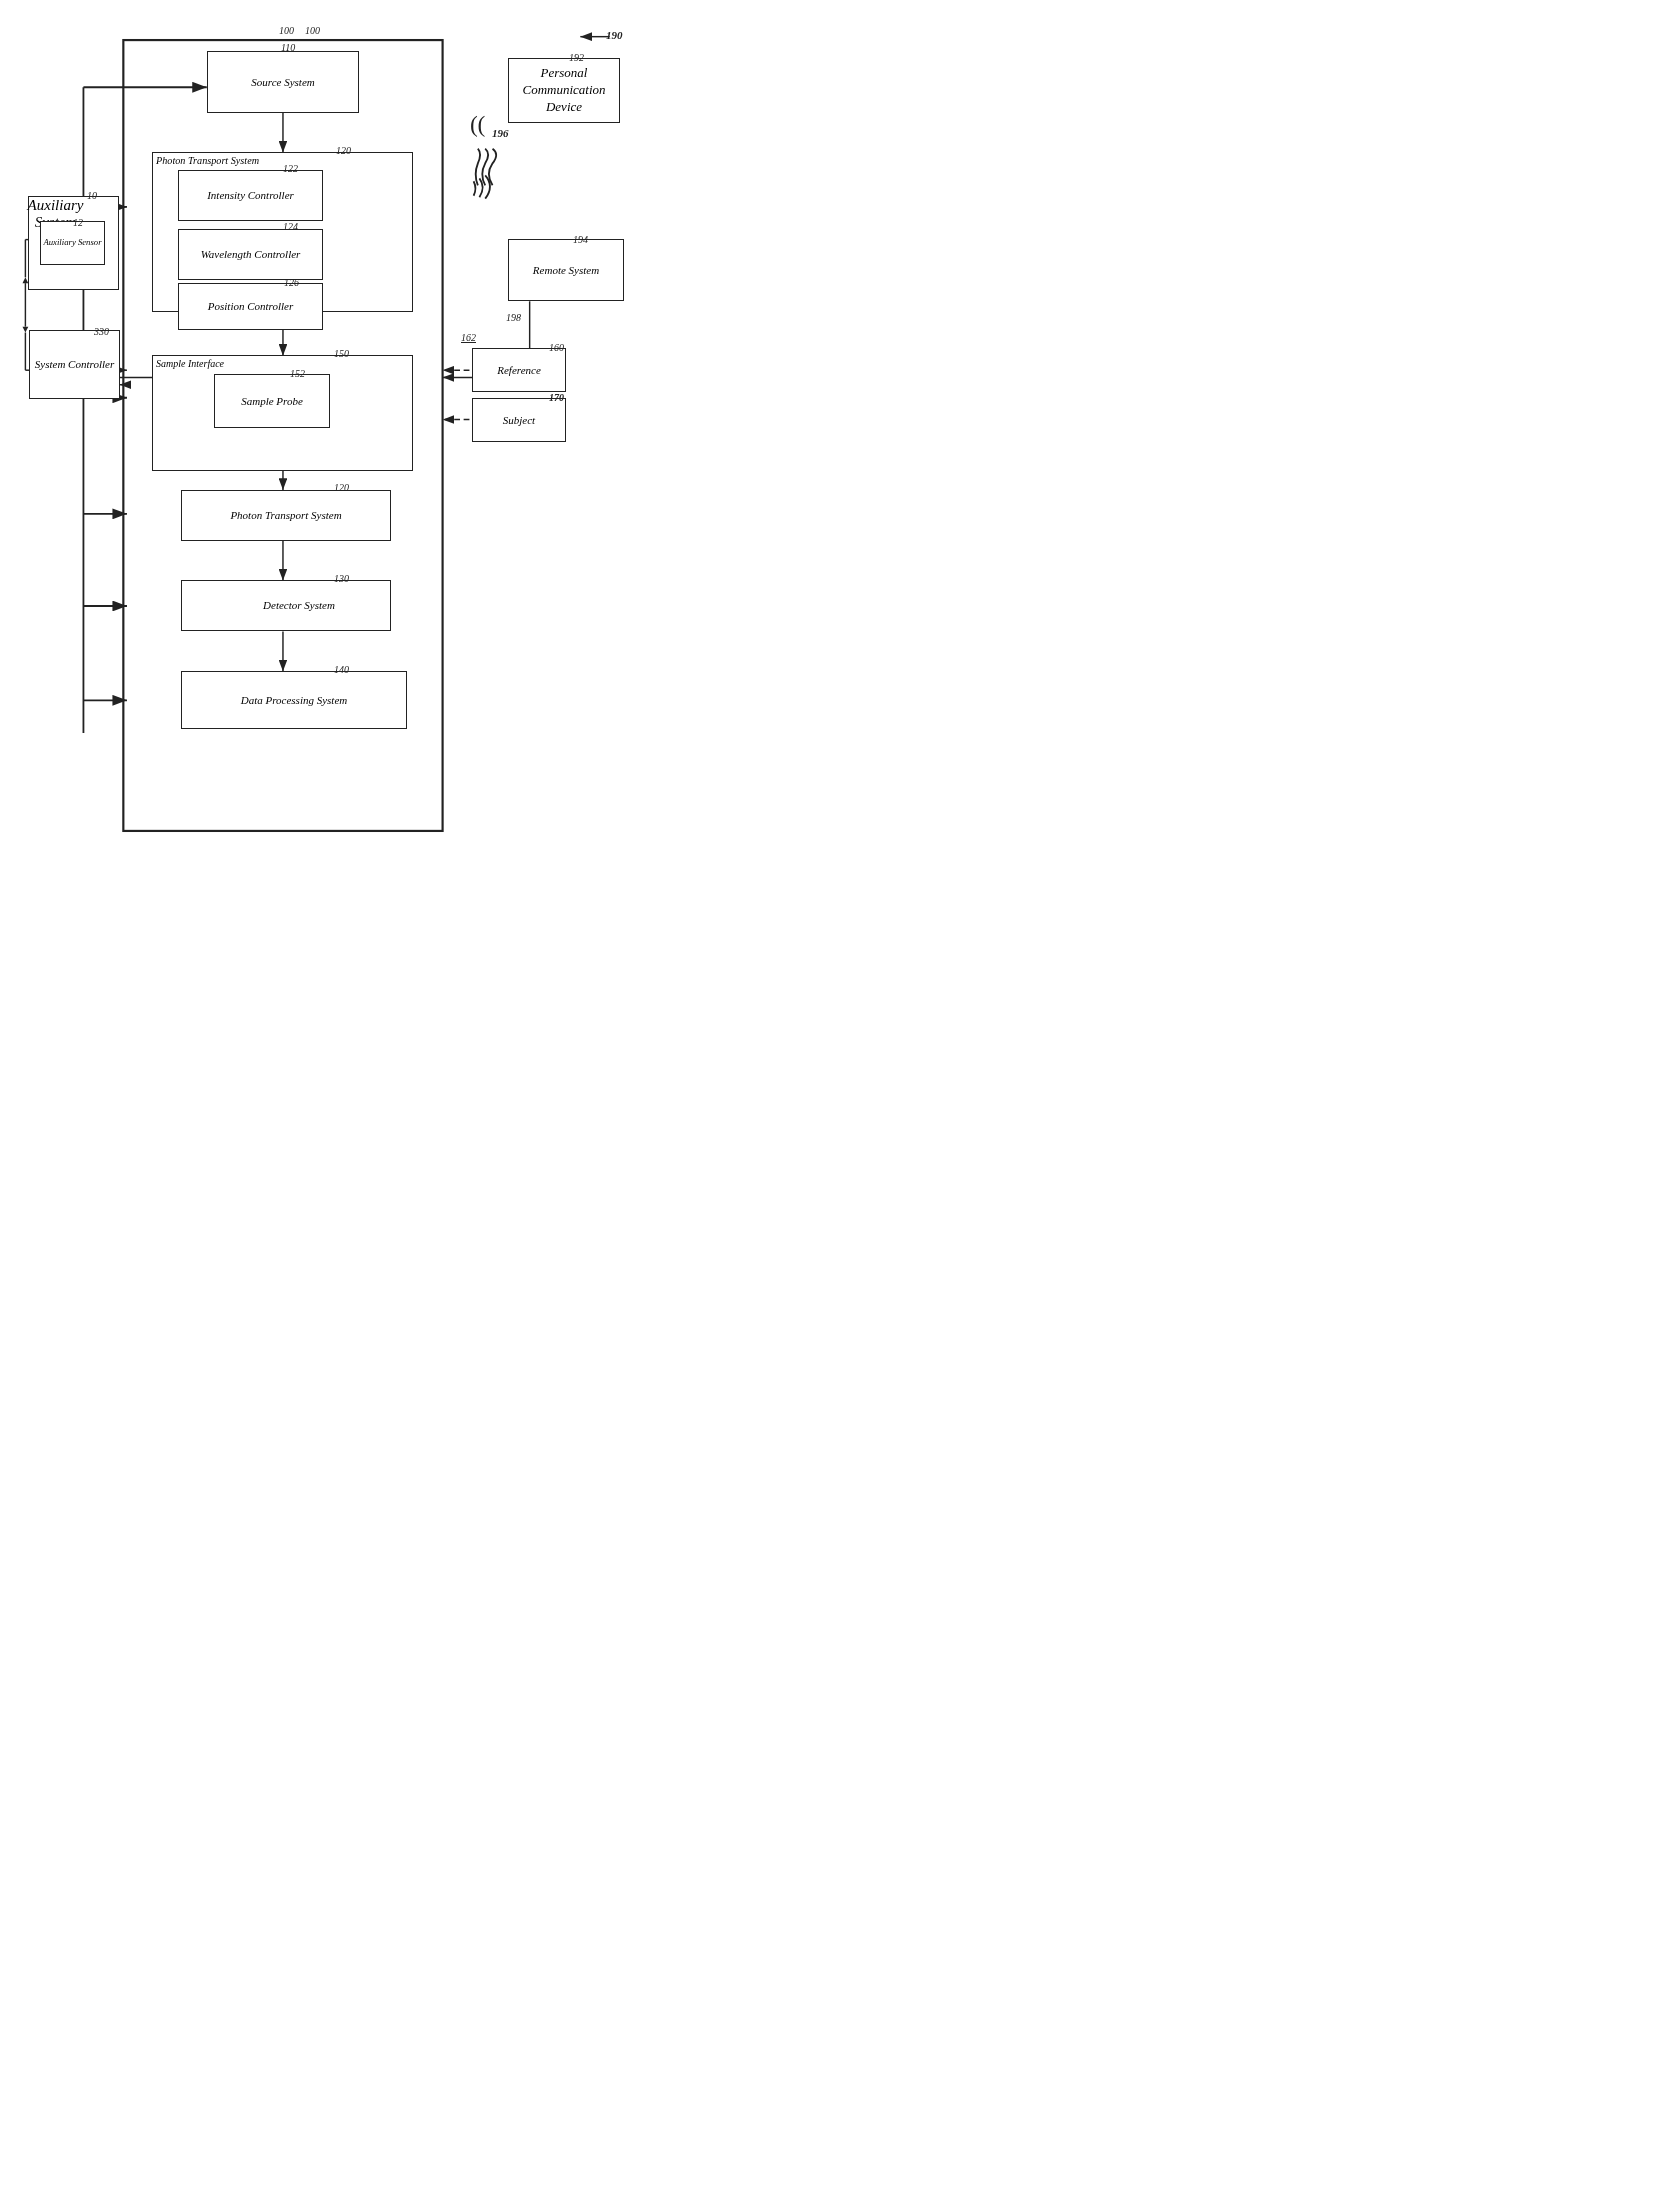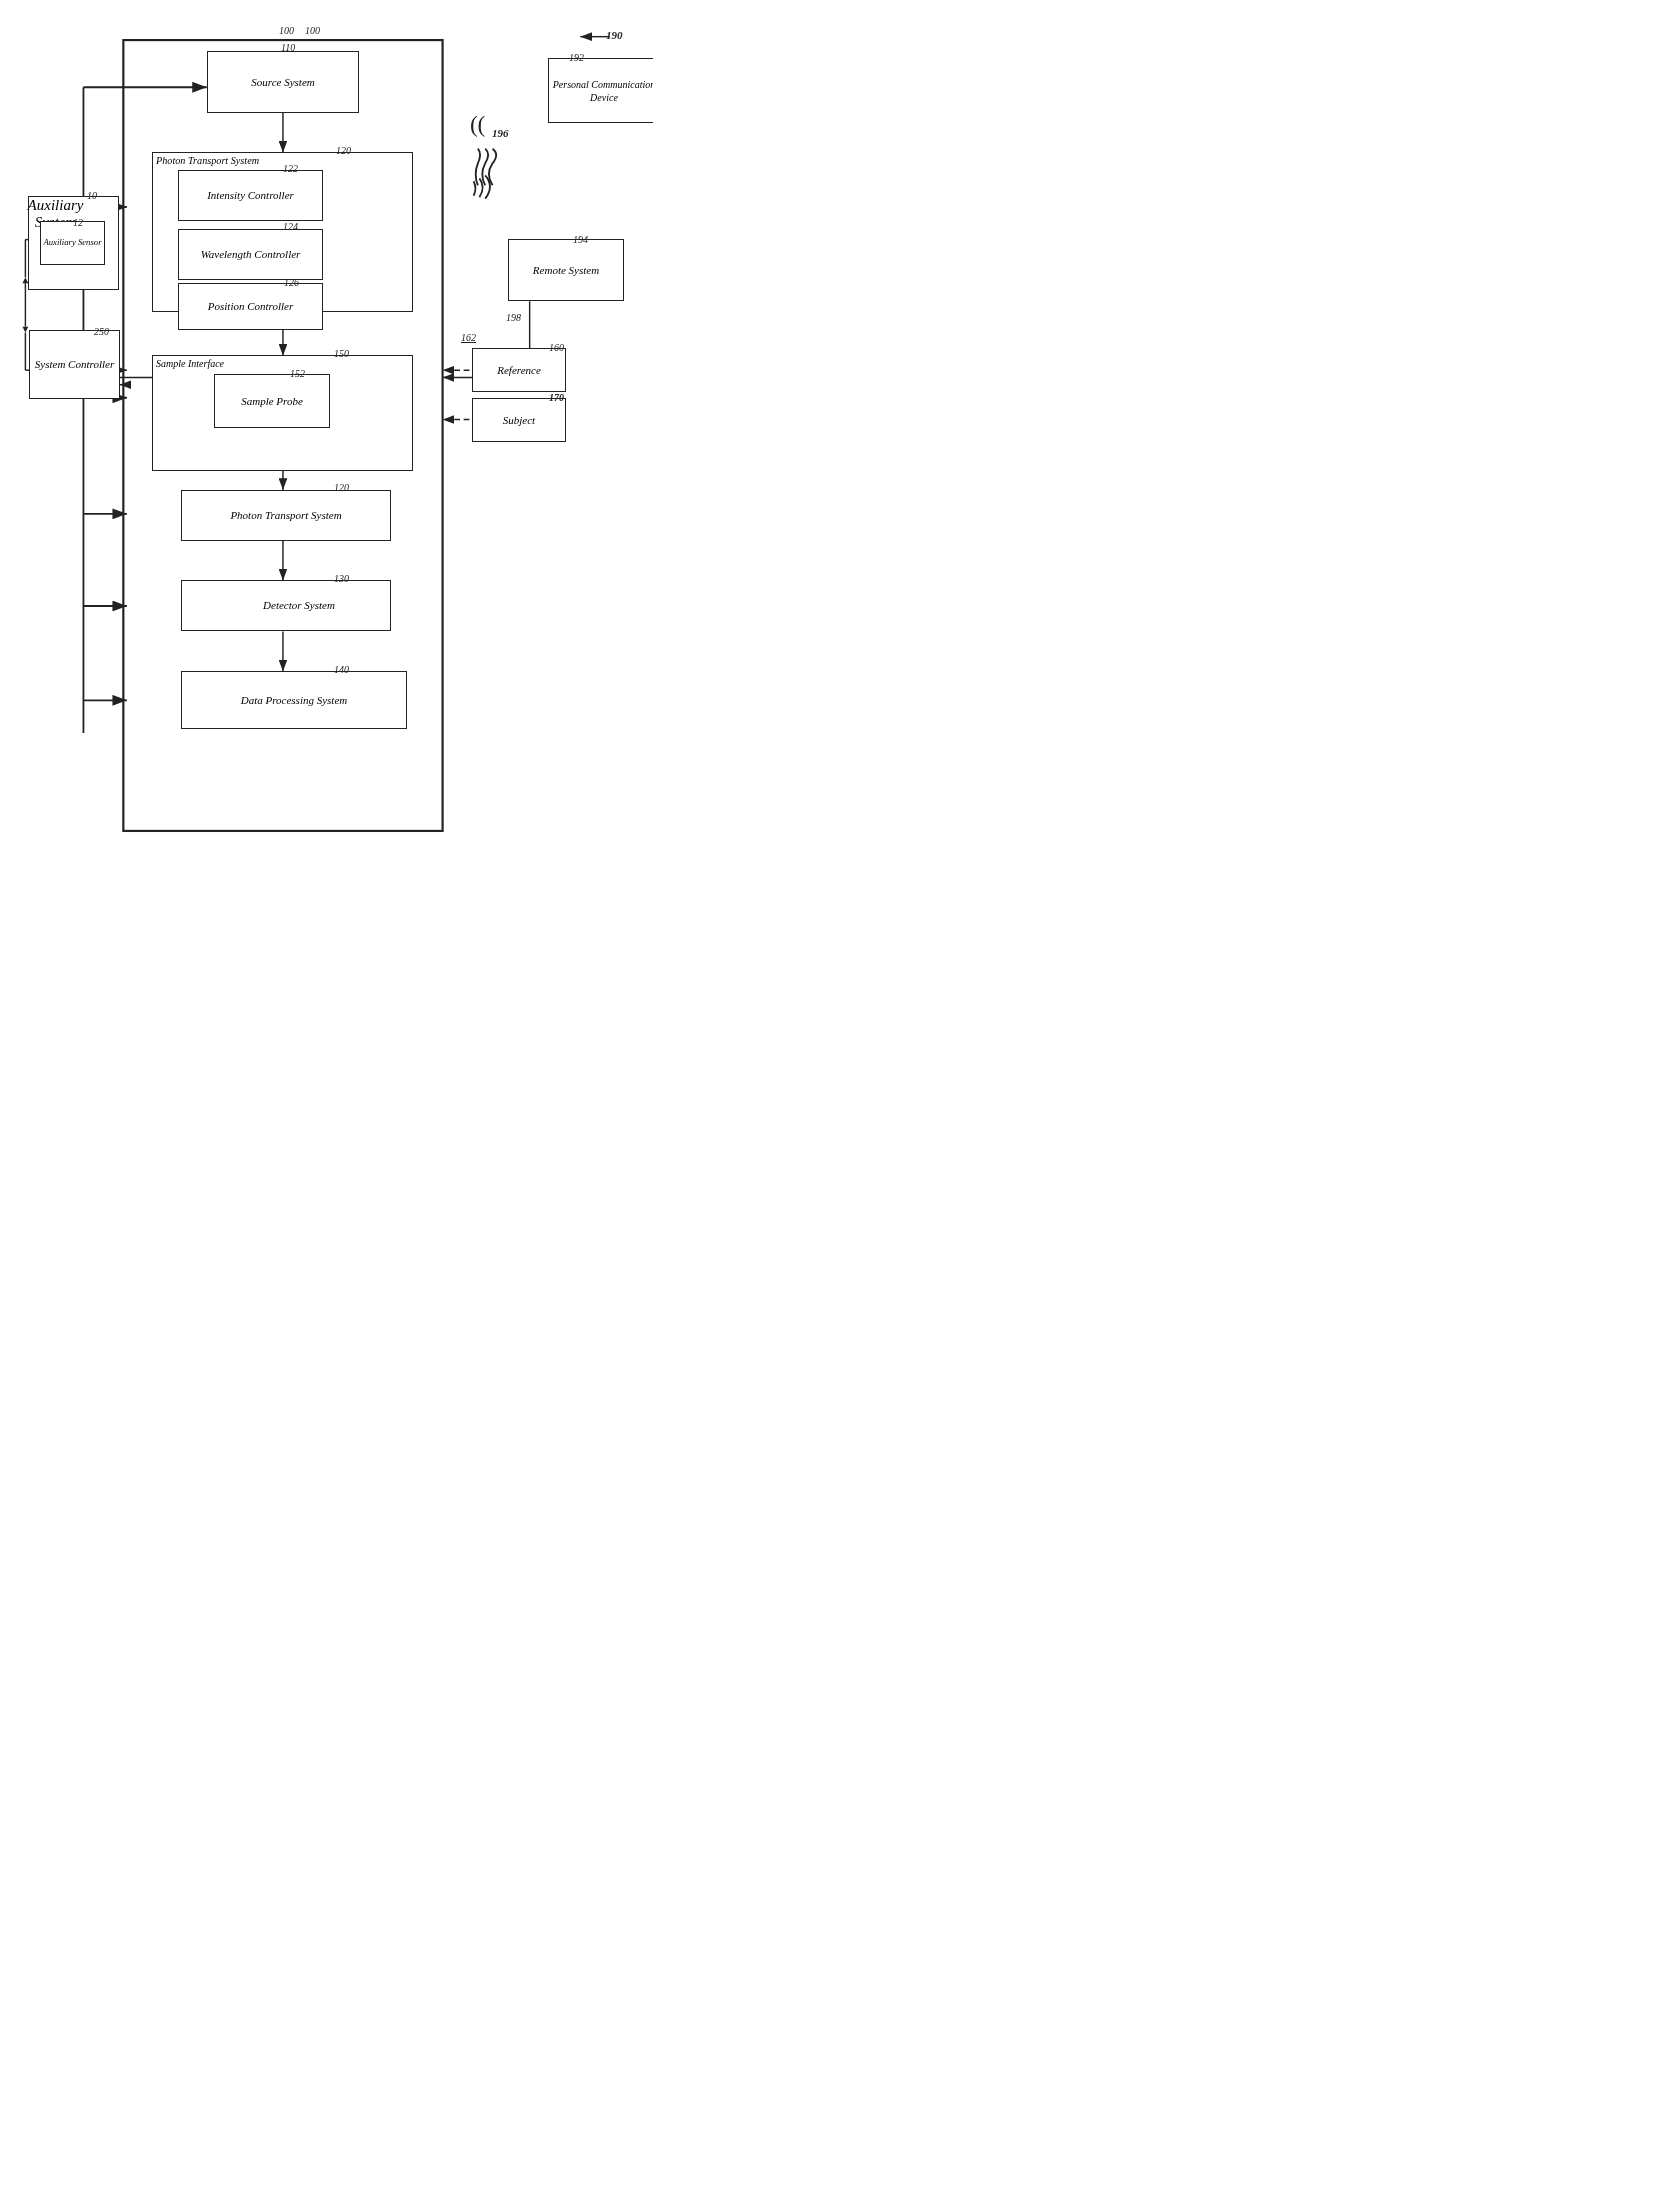--- a/index.html
+++ b/index.html
@@ -185,32 +185,32 @@
   <div class="label" style="left:334px; top:573px;"><span>130</span></div>
 
   <div class="box" style="left:181px; top:671px; width:226px; height:58px;">
     <span>Data Processing System</span>
   </div>
   <div class="label" style="left:334px; top:664px;"><span>140</span></div>
 
   <div class="box" style="left:29px; top:330px; width:91px; height:69px;">
     <span>System Controller</span>
   </div>
-  <div class="label" style="left:94px; top:326px;"><span>250</span></div>
+  <div class="label" style="left:94px; top:326px;"><span>330</span></div>
 
   <div class="box-outer" style="left:27.6px; top:196px; width:91px; height:94px;"></div>
   <div class="label" style="left:87px; top:190px;"><span>10</span></div>
   <div style="position:absolute; left:14px; top:197px; font-style:italic; font-size:15px; text-align:center; width:83px;"><span>Auxiliary System</span></div>
 
   <div class="box" style="left:40px; top:221px; width:65px; height:44px; font-size:8.7px;">
     <span>Auxiliary Sensor</span>
   </div>
   <div class="label" style="left:73px; top:217px;"><span>12</span></div>
 
-  <div class="box" style="left:508px; top:58px; width:112px; height:65px; font-size:10px;margin-left:40px;">
+  <div class="box" style="left:508px; top:58px; width:112px; height:65px; font-size:13px;">
     <span>Personal Communication Device</span>
   </div>
   <div class="label" style="left:569px; top:52px;"><span>192</span></div>
 
   <div class="label-bold" style="left:606px; top:29px;"><span>190</span></div>
 
   <div class="label-bold" style="left:492px; top:127px;"><span>196</span></div>
 
   <div class="box" style="left:508px; top:239px; width:116px; height:62px;">
     <span>Remote System</span>

